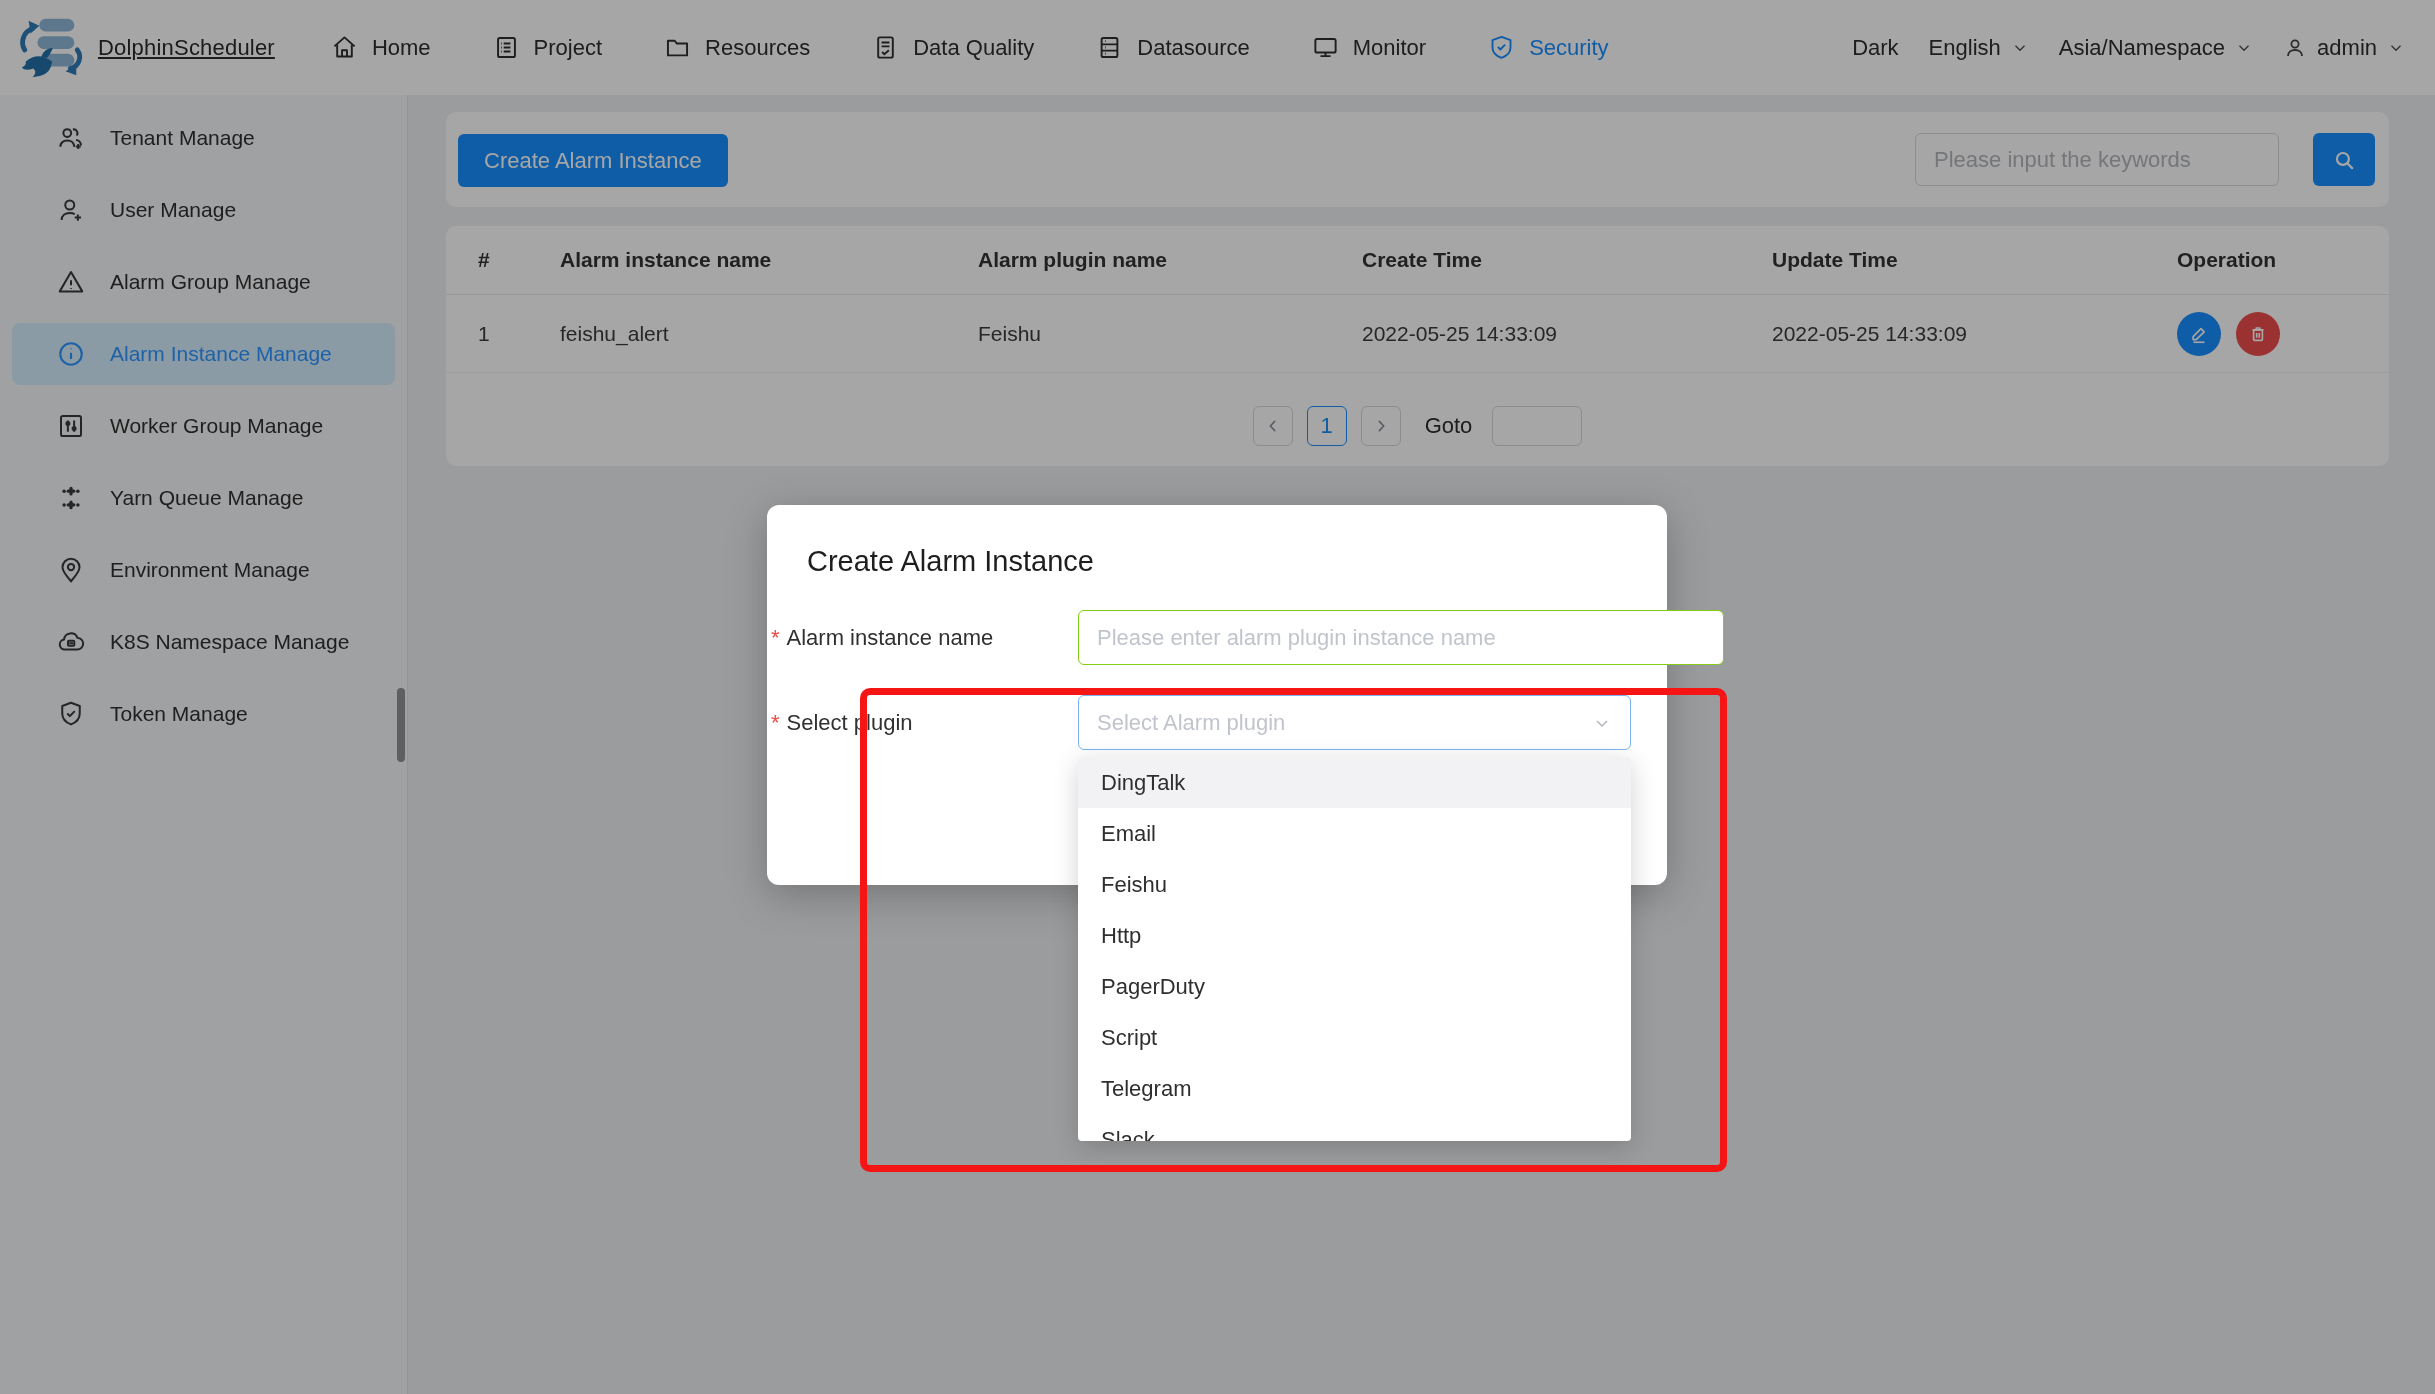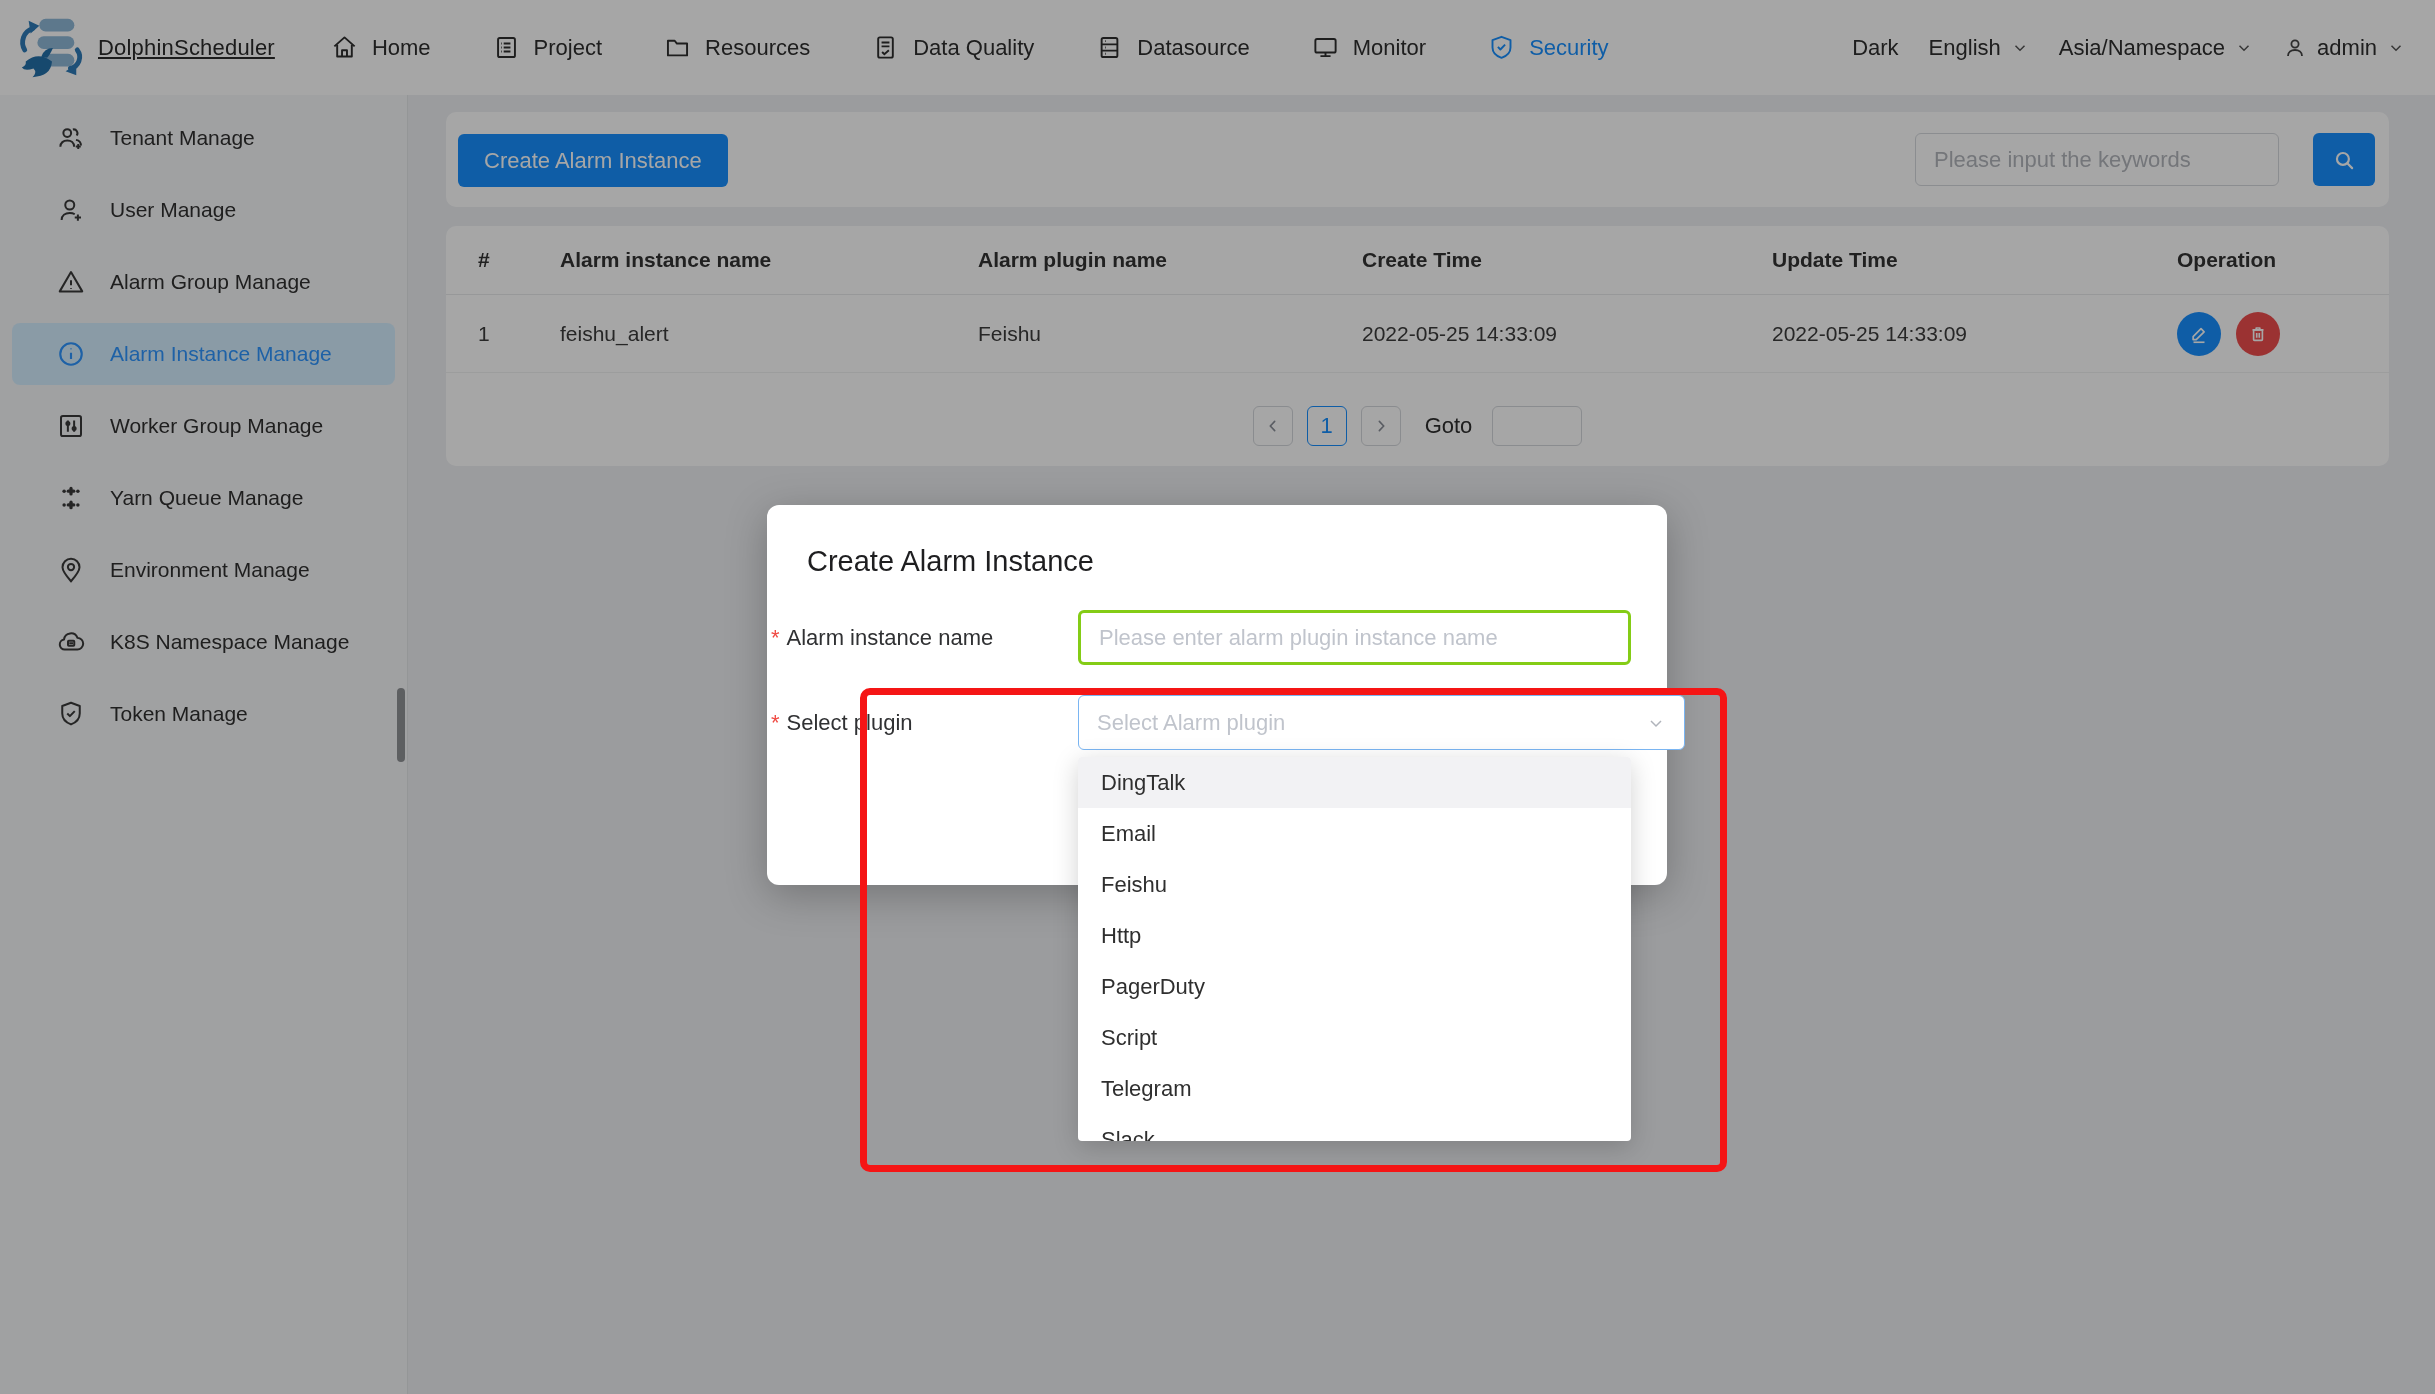--- a/index.html
+++ b/index.html
@@ -67,24 +67,24 @@
   
   .backdrop { position:absolute; inset:0; background:rgba(0,0,0,0.35); z-index:40; }
 
   
   .modal { position:absolute; left:767px; top:505px; width:900px; height:380px; background:#fff;
            border-radius:12px; z-index:50; box-shadow:0 10px 40px rgba(0,0,0,0.25); }
   .modal-title { position:absolute; left:40px; top:40px; font-size:29px; font-weight:500; color:#1e1e20; }
   .m-label { position:absolute; left:4px; width:293px; text-align:left; font-size:22px; color:#303133;
              line-height:55px; }
   .m-label .req { color:#f04a43; margin-right:7px; font-size:22px; }
-  .m-input { position:absolute; left:311px; width:553px; height:55px; border:3px solid #84cc16;
+  .m-input { position:absolute; left:311px; width:646px; height:55px; border:1px solid #84cc16;
              border-radius:6px; padding:0 18px; font-size:22px; color:#333; font-family:inherit; }
   .m-input::placeholder { color:#c0c4cc; }
-  .m-select { position:absolute; left:311px; top:190px; width:607px; height:55px;
+  .m-select { position:absolute; left:311px; top:190px; width:553px; height:55px;
               border:1px solid #7ab5f2; border-radius:6px; background:#fff; display:flex;
               align-items:center; padding:0 18px; cursor:pointer; }
   .m-select .ph { font-size:22px; color:#c0c4cc; }
   .m-select .chev { margin-left:auto; }
 
   
   .dropdown { position:absolute; left:1078px; top:757px; width:553px; height:384px; background:#fff;
               border-radius:4px; box-shadow:0 6px 26px rgba(0,0,0,0.18); overflow:hidden; z-index:60; }
   .dd-item { height:51px; line-height:51px; padding-left:23px; font-size:22px; color:#2f2f2f; cursor:pointer; }
   .dd-item.highlight { background:#f2f2f4; }

